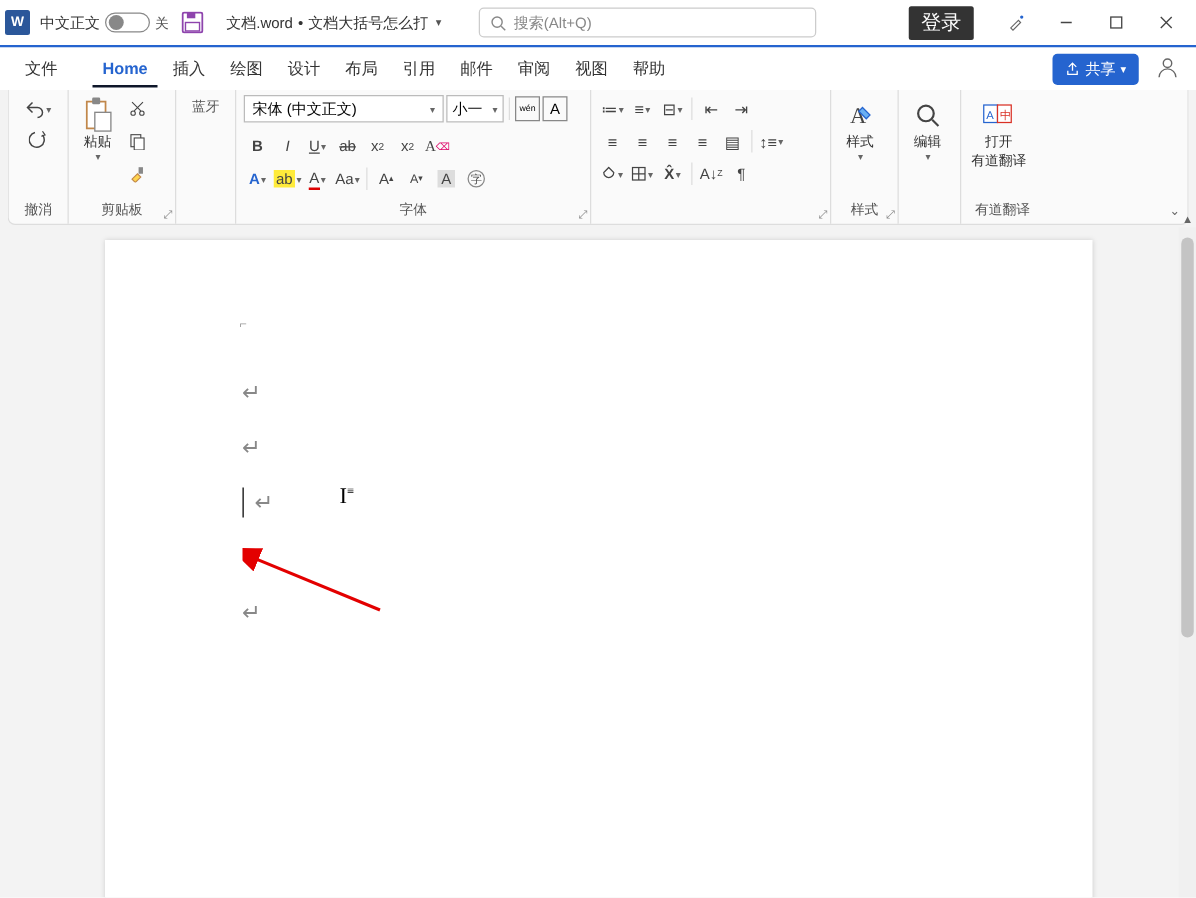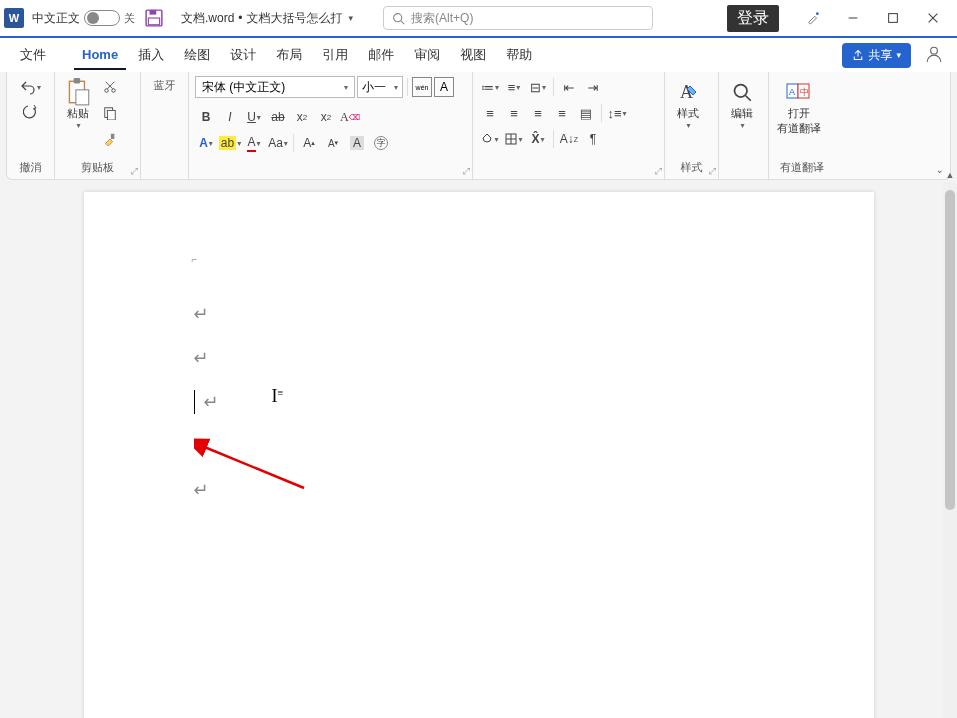--- a/index.html
+++ b/index.html
@@ -264,20 +264,21 @@
             <sup style="font-size:7px">▾</sup>
           </div>
         <div class="small-btn">
             <span style="background:#ddd;padding:0 3px">A</span>
           </div>
         <div class="small-btn">
             <span style="border:1px solid #888;border-radius:50%;width:14px;height:14px;display:inline-flex;align-items:center;justify-content:center;font-size:9px">字</span>
           </div>
       </div>
     </div>
+    <div class="group-label">字体</div>
     <div class="group-launcher">⤢</div>
   </div>
 
   <div class="group" style="width:192px">
     <div class="group-body vcol" style="align-items:stretch;gap:4px">
       <div class="btn-row">
         <div class="small-btn para-ico">≔<span class="dd">▾</span></div>
         <div class="small-btn para-ico">≡<span class="dd">▾</span></div>
         <div class="small-btn para-ico">⊟<span class="dd">▾</span></div>
         <div class="sep-v"></div>

